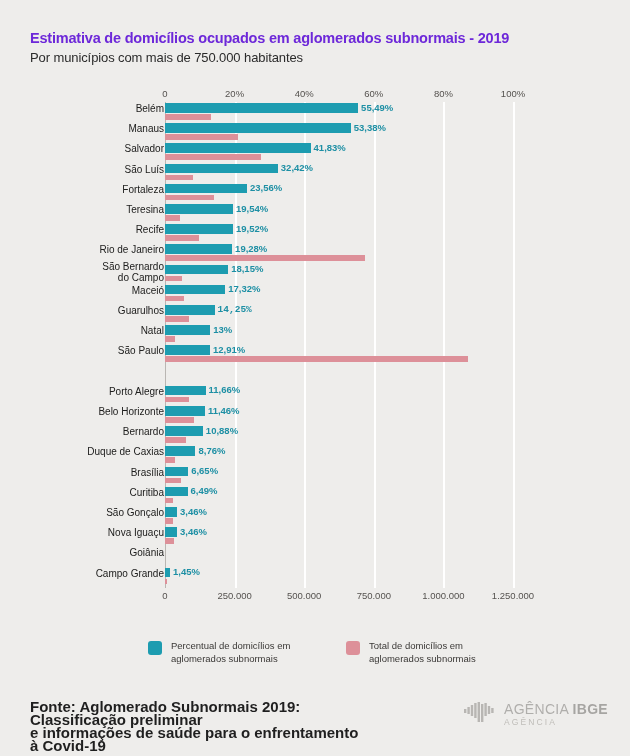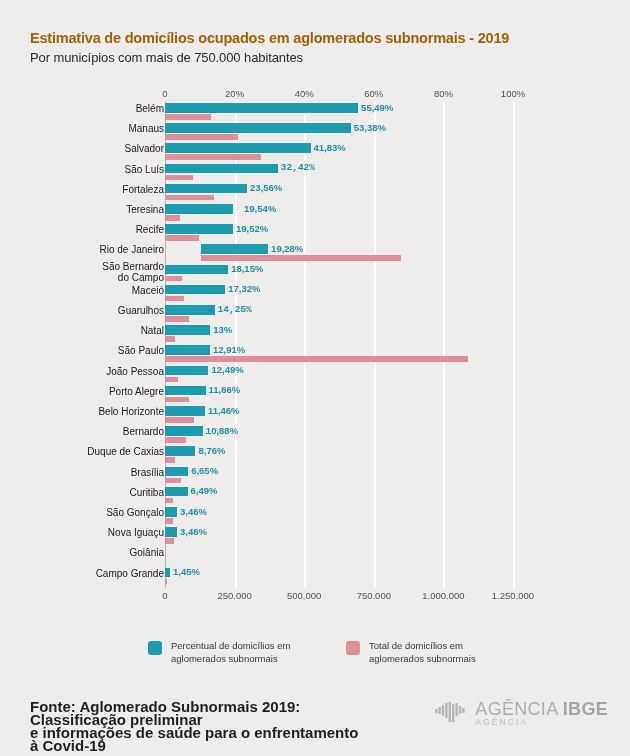--- a/index.html
+++ b/index.html
@@ -17,21 +17,21 @@
   }
   #header {
     position: absolute;
     left: 30px;
     top: 30px;
     width: 570px;
   }
   #chart-title {
     font-size: 14.5px;
     font-weight: bold;
-    color: #a16207;
+    color: #6d28d9;
     letter-spacing: -0.2px;
     white-space: nowrap;
   }
   #chart-subtitle {
     font-size: 13px;
     font-weight: normal;
     color: #2b2b2b;
     margin-top: 4px;
     letter-spacing: -0.1px;
   }
@@ -177,21 +177,21 @@
     position: absolute;
     right: 22px;
     top: 700px;
     display: flex;
     align-items: center;
     opacity: 0.55;
   }
   #logo-mark { flex: 0 0 auto; }
   #logo-words { margin-left: 7px; }
   #logo-line1 {
-    font-size: 18px;
+    font-size: 14px;
     letter-spacing: 0.3px;
     color: #7d7b78;
     line-height: 15px;
   }
   #logo-line1 b { color: #6d6b68; }
   #logo-line2 {
     font-size: 8.5px;
     letter-spacing: 2.1px;
     color: #98958f;
     line-height: 11px;
@@ -242,53 +242,53 @@
       <div class="row" style="top: 40.4px;">
         <div class="row-label" style="top: 1px;">Salvador</div>
         <div class="bars" style="width: 348px;">
           <div class="bar bar-pct" style="width: 145.568px; background: rgb(29, 156, 176);"></div>
           <div class="bar bar-total" style="width: 96.048px; background: rgb(221, 144, 153);"></div>
           <div class="bar-value" style="left: 148.568px;">41,83%</div>
         </div>
       </div>
       <div class="row" style="top: 60.6px;">
         <div class="row-label" style="top: 1px;">São Luís</div>
-        <div class="bars" style="width: 306px; font-family: Liberation Mono, monospace;">
+        <div class="bars" style="width: 306px;">
           <div class="bar bar-pct" style="width: 112.822px; background: rgb(29, 156, 176);"></div>
           <div class="bar bar-total" style="width: 27.5616px; background: rgb(221, 144, 153);"></div>
           <div class="bar-value" style="left: 115.822px;">32,42%</div>
         </div>
       </div>
       <div class="row" style="top: 80.8px;">
         <div class="row-label" style="top: 1px;">Fortaleza</div>
         <div class="bars" style="width: 348px;">
           <div class="bar bar-pct" style="width: 81.9888px; background: rgb(29, 156, 176);"></div>
           <div class="bar bar-total" style="width: 48.9984px; background: rgb(221, 144, 153);"></div>
           <div class="bar-value" style="left: 84.9888px;">23,56%</div>
         </div>
       </div>
       <div class="row" style="top: 101px;">
         <div class="row-label" style="top: 1px;">Teresina</div>
         <div class="bars" style="width: 348px;">
           <div class="bar bar-pct" style="width: 67.9992px; background: rgb(29, 156, 176);"></div>
           <div class="bar bar-total" style="width: 15.312px; background: rgb(221, 144, 153);"></div>
-          <div class="bar-value" style="left: 70.9992px; padding-left: 8px;">19,54%</div>
+          <div class="bar-value" style="left: 70.9992px;">19,54%</div>
         </div>
       </div>
       <div class="row" style="top: 121.2px;">
         <div class="row-label" style="top: 1px;">Recife</div>
         <div class="bars" style="width: 348px;">
           <div class="bar bar-pct" style="width: 67.9296px; background: rgb(29, 156, 176);"></div>
           <div class="bar bar-total" style="width: 33.9648px; background: rgb(221, 144, 153);"></div>
           <div class="bar-value" style="left: 70.9296px;">19,52%</div>
         </div>
       </div>
       <div class="row" style="top: 141.4px;">
         <div class="row-label" style="top: 1px;">Rio de Janeiro</div>
-        <div class="bars" style="width: 376px; margin-left: 36px;">
+        <div class="bars" style="width: 376px;">
           <div class="bar bar-pct" style="width: 67.0944px; background: rgb(29, 156, 176);"></div>
           <div class="bar bar-total" style="width: 199.891px; background: rgb(221, 144, 153);"></div>
           <div class="bar-value" style="left: 70.0944px;">19,28%</div>
         </div>
       </div>
       <div class="row" style="top: 161.6px;">
         <div class="row-label" style="top: -3px;">São Bernardo
 do Campo</div>
         <div class="bars" style="width: 348px;">
           <div class="bar bar-pct" style="width: 63.162px; background: rgb(29, 156, 176);"></div>
@@ -319,28 +319,20 @@
           <div class="bar bar-total" style="width: 10.3008px; background: rgb(221, 144, 153);"></div>
           <div class="bar-value" style="left: 48.24px;">13%</div>
         </div>
       </div>
       <div class="row" style="top: 242.4px;">
         <div class="row-label" style="top: 1px;">São Paulo</div>
         <div class="bars" style="width: 348px;">
           <div class="bar bar-pct" style="width: 44.9268px; background: rgb(29, 156, 176);"></div>
           <div class="bar bar-total" style="width: 302.899px; background: rgb(221, 144, 153);"></div>
           <div class="bar-value" style="left: 47.9268px; text-align: right;">12,91%</div>
-        </div>
-      </div>
-      <div class="row" style="top: 262.6px;">
-        <div class="row-label" style="top: 1px;">João Pessoa</div>
-        <div class="bars" style="width: 348px;">
-          <div class="bar bar-pct" style="width: 43.4652px; background: rgb(29, 156, 176);"></div>
-          <div class="bar bar-total" style="width: 13.0848px; background: rgb(221, 144, 153);"></div>
-          <div class="bar-value" style="left: 46.4652px;">12,49%</div>
         </div>
       </div>
       <div class="row" style="top: 282.8px;">
         <div class="row-label" style="top: 1px;">Porto Alegre</div>
         <div class="bars" style="width: 348px;">
           <div class="bar bar-pct" style="width: 40.5768px; background: rgb(29, 156, 176);"></div>
           <div class="bar bar-total" style="width: 24.4992px; background: rgb(221, 144, 153);"></div>
           <div class="bar-value" style="left: 43.5768px;">11,66%</div>
         </div>
       </div>

